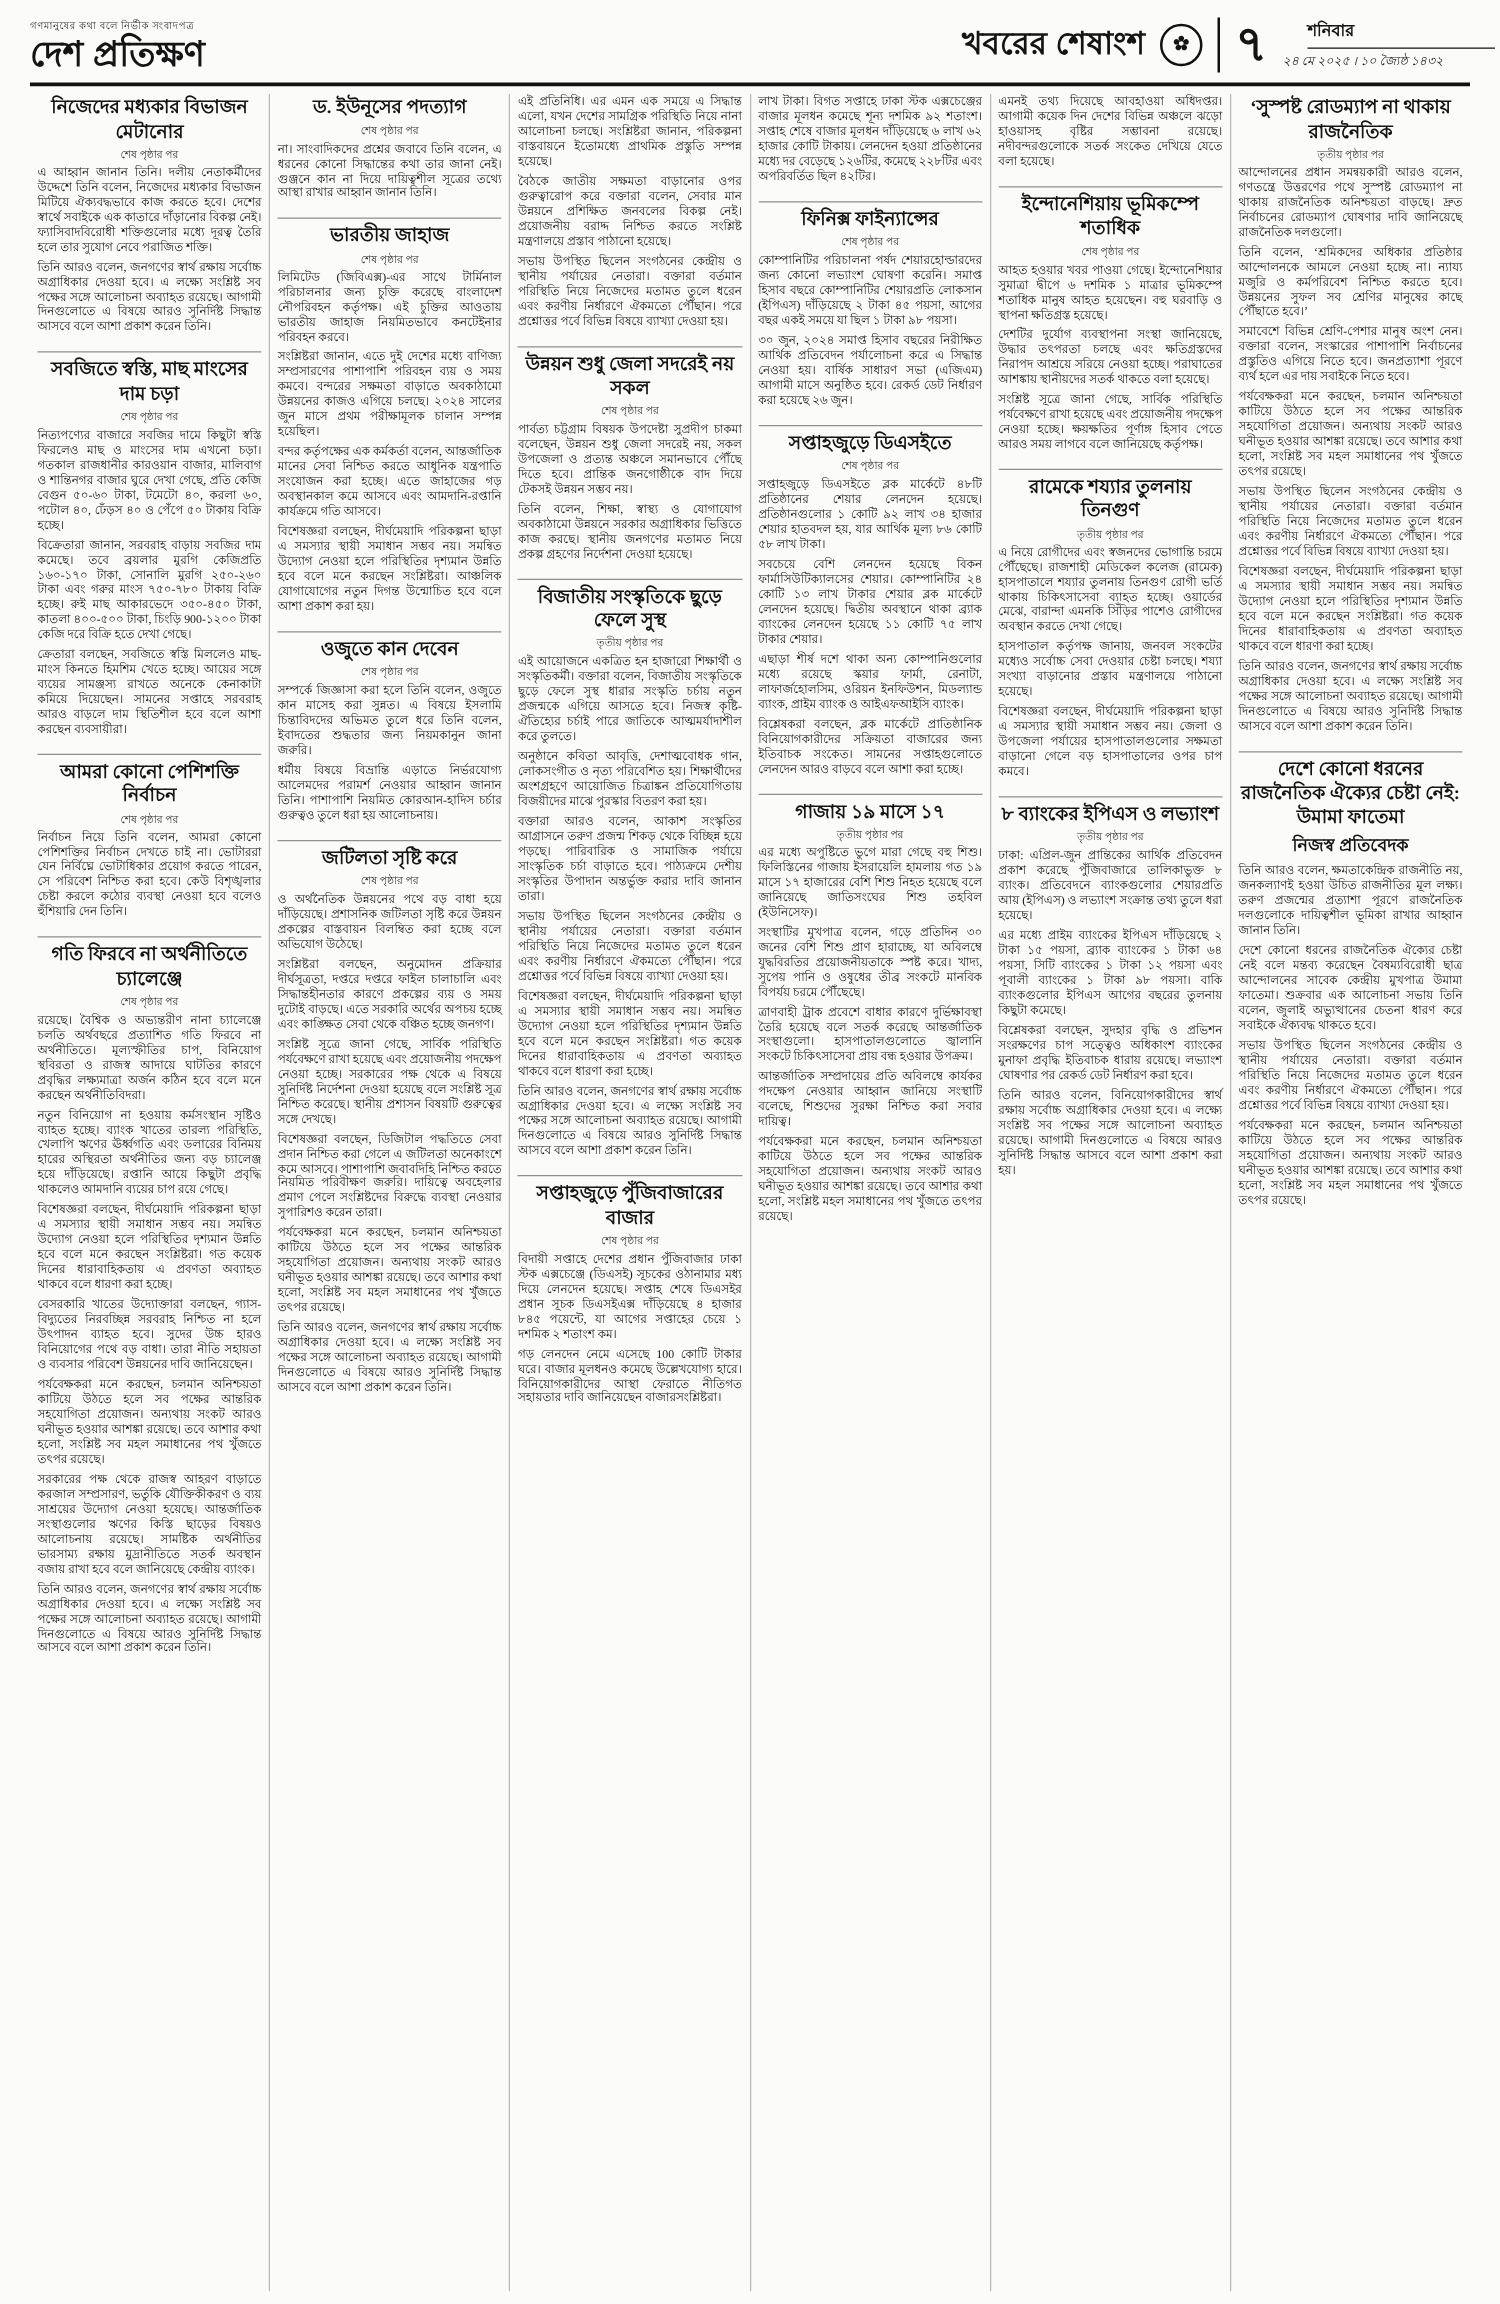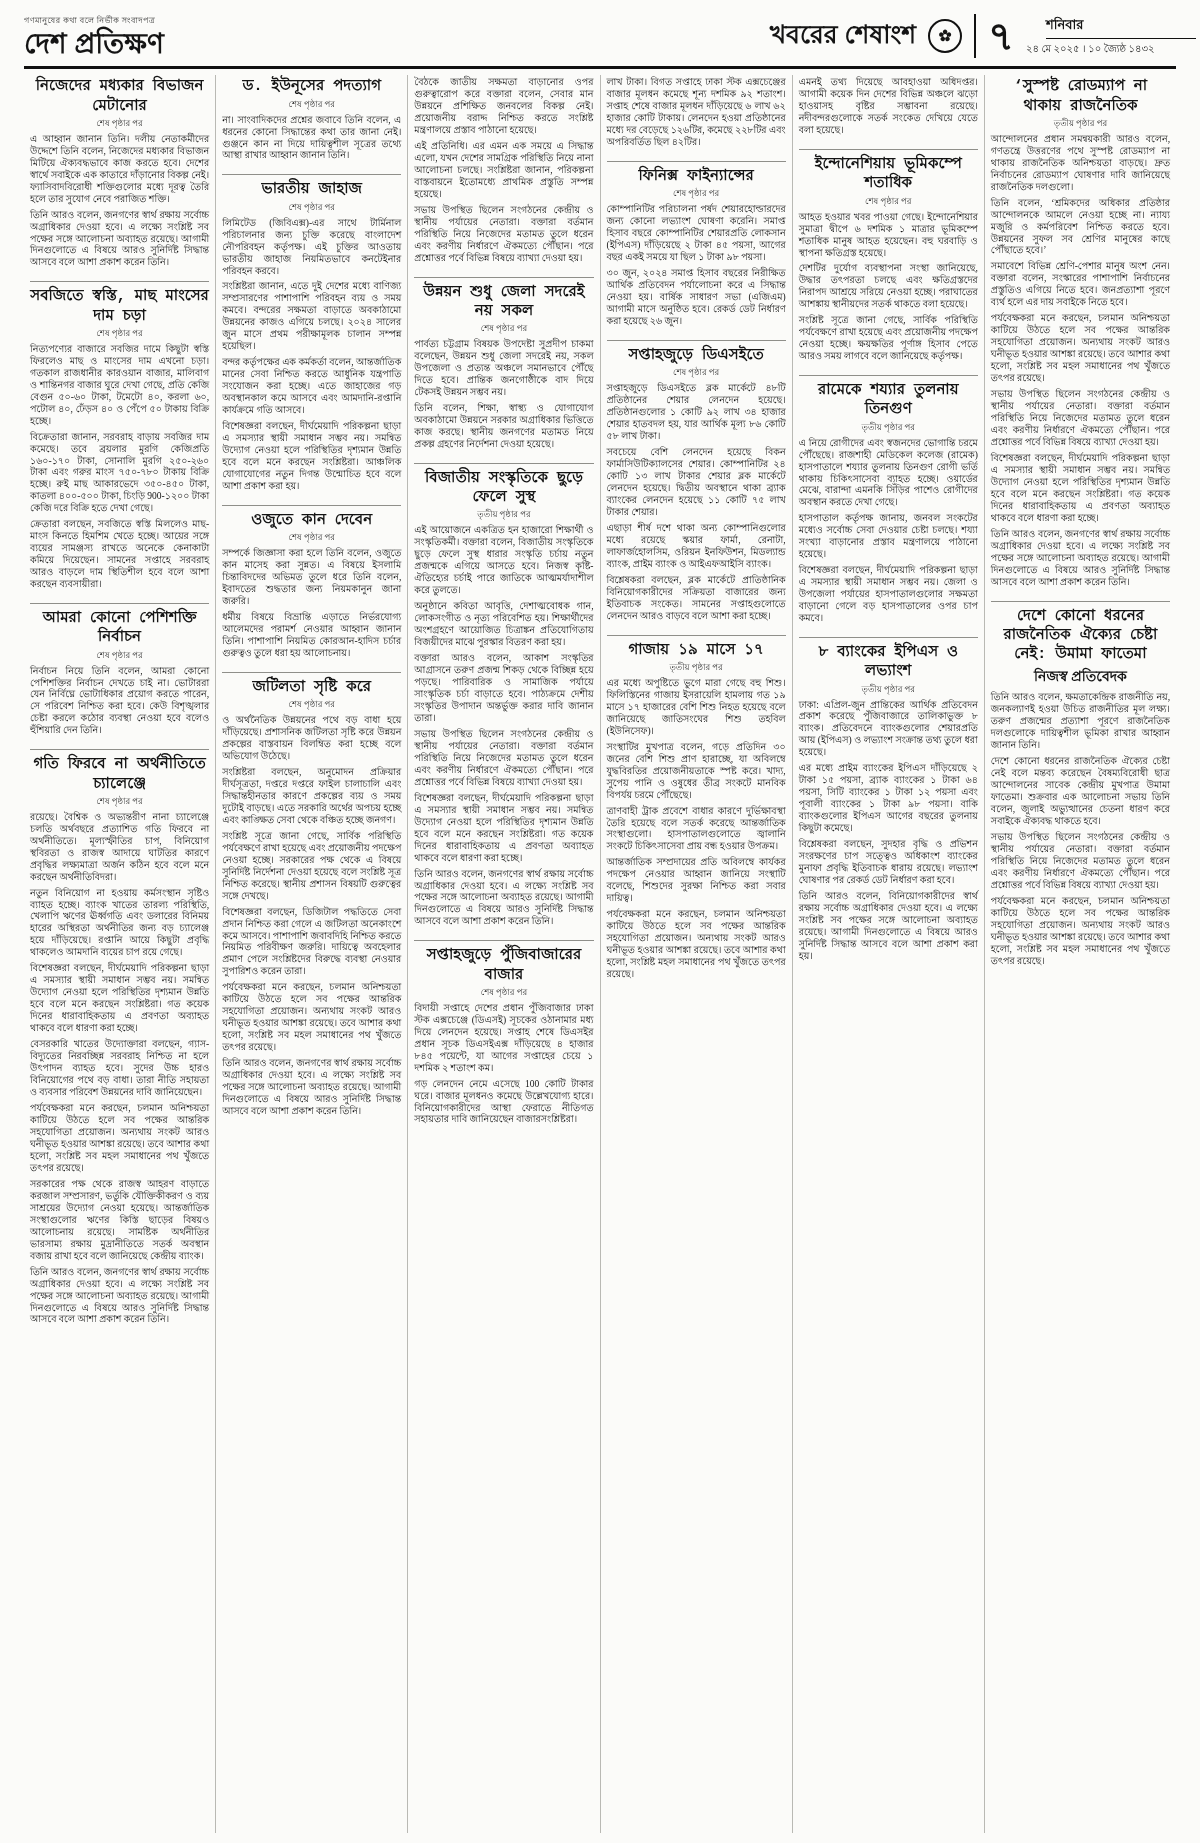--- a/index.html
+++ b/index.html
@@ -14,31 +14,31 @@
   .mast-left{display:flex;flex-direction:column;gap:2px;}
   .tagline{font-size:8px;color:#333;letter-spacing:.5px;}
   .masthead{font-size:28px;font-weight:800;line-height:1.05;font-family:"Liberation Sans","DejaVu Sans",sans-serif;}
   .mast-right{display:flex;align-items:center;gap:12px;}
   .section-title{font-size:25px;font-weight:800;font-family:"Liberation Sans","DejaVu Sans",sans-serif;}
   .section-logo{width:30px;height:30px;border:2px solid #111;border-radius:50%;display:flex;align-items:center;justify-content:center;font-size:16px;line-height:1;}
   .vrule{width:2px;height:44px;background:#111;}
   .page-no{font-size:40px;font-weight:800;line-height:1;font-family:"Liberation Sans","DejaVu Sans",sans-serif;}
   .date-block{display:flex;flex-direction:column;align-items:flex-start;min-width:150px;}
   .date-day{font-size:13px;font-weight:700;border-bottom:1px solid #111;width:100%;padding-bottom:2px;margin-bottom:2px;font-family:"Liberation Sans","DejaVu Sans",sans-serif;margin-left:20px;}
-  .date-line{font-size:10px;color:#222;}
+  .date-line{font-size:10px;color:#222;font-style:italic;}
   .header-rule{height:3px;background:#111;margin:2px 0 0 0;}
   
   .cols{flex:1;display:flex;margin-top:6px;overflow:hidden;}
   .column{flex:1 1 0;min-width:0;padding:0 6px;overflow:hidden;}
   .column + .column{border-left:1px solid #b9b9b4;}
   article{padding:2px 0 6px 0;}
   article + article{border-top:1px solid #8f8f8a;margin-top:2px;padding-top:5px;}
   .headline{
     font-size:15px;font-weight:800;text-align:center;line-height:1.28;margin:0 0 1px 0;
-    font-family:Liberation Mono, monospace;
+    font-family:Liberation Serif, serif;
   }
   .cont{font-size:8.5px;text-align:center;color:#333;margin:0 0 3px 0;}
   .byline{font-size:14px;font-weight:700;text-align:center;margin:0 0 3px 0;font-family:"Liberation Sans","DejaVu Sans",sans-serif;}
   .para{
     font-size:9.5px;line-height:1.26;text-align:justify;margin:0 0 4px 0;
     overflow-wrap:break-word;
   }
 </style>
 </head>
 <body>
@@ -123,22 +123,22 @@
           <p class="para">ও অর্থনৈতিক উন্নয়নের পথে বড় বাধা হয়ে দাঁড়িয়েছে। প্রশাসনিক জটিলতা সৃষ্টি করে উন্নয়ন প্রকল্পের বাস্তবায়ন বিলম্বিত করা হচ্ছে বলে অভিযোগ উঠেছে।</p>
           <p class="para">সংশ্লিষ্টরা বলছেন, অনুমোদন প্রক্রিয়ার দীর্ঘসূত্রতা, দপ্তরে দপ্তরে ফাইল চালাচালি এবং সিদ্ধান্তহীনতার কারণে প্রকল্পের ব্যয় ও সময় দুটোই বাড়ছে। এতে সরকারি অর্থের অপচয় হচ্ছে এবং কাঙ্ক্ষিত সেবা থেকে বঞ্চিত হচ্ছে জনগণ।</p>
           <p class="para">সংশ্লিষ্ট সূত্রে জানা গেছে, সার্বিক পরিস্থিতি পর্যবেক্ষণে রাখা হয়েছে এবং প্রয়োজনীয় পদক্ষেপ নেওয়া হচ্ছে। সরকারের পক্ষ থেকে এ বিষয়ে সুনির্দিষ্ট নির্দেশনা দেওয়া হয়েছে বলে সংশ্লিষ্ট সূত্র নিশ্চিত করেছে। স্থানীয় প্রশাসন বিষয়টি গুরুত্বের সঙ্গে দেখছে।</p>
           <p class="para">বিশেষজ্ঞরা বলছেন, ডিজিটাল পদ্ধতিতে সেবা প্রদান নিশ্চিত করা গেলে এ জটিলতা অনেকাংশে কমে আসবে। পাশাপাশি জবাবদিহি নিশ্চিত করতে নিয়মিত পরিবীক্ষণ জরুরি। দায়িত্বে অবহেলার প্রমাণ পেলে সংশ্লিষ্টদের বিরুদ্ধে ব্যবস্থা নেওয়ার সুপারিশও করেন তারা।</p>
           <p class="para">পর্যবেক্ষকরা মনে করছেন, চলমান অনিশ্চয়তা কাটিয়ে উঠতে হলে সব পক্ষের আন্তরিক সহযোগিতা প্রয়োজন। অন্যথায় সংকট আরও ঘনীভূত হওয়ার আশঙ্কা রয়েছে। তবে আশার কথা হলো, সংশ্লিষ্ট সব মহল সমাধানের পথ খুঁজতে তৎপর রয়েছে।</p>
           <p class="para">তিনি আরও বলেন, জনগণের স্বার্থ রক্ষায় সর্বোচ্চ অগ্রাধিকার দেওয়া হবে। এ লক্ষ্যে সংশ্লিষ্ট সব পক্ষের সঙ্গে আলোচনা অব্যাহত রয়েছে। আগামী দিনগুলোতে এ বিষয়ে আরও সুনির্দিষ্ট সিদ্ধান্ত আসবে বলে আশা প্রকাশ করেন তিনি।</p>
         </article>
       </div>
       <div class="column">
         <article class="article">
+          <p class="para">এই প্রতিনিধি। এর এমন এক সময়ে এ সিদ্ধান্ত এলো, যখন দেশের সামগ্রিক পরিস্থিতি নিয়ে নানা আলোচনা চলছে। সংশ্লিষ্টরা জানান, পরিকল্পনা বাস্তবায়নে ইতোমধ্যে প্রাথমিক প্রস্তুতি সম্পন্ন হয়েছে।</p>
           <p class="para">বৈঠকে জাতীয় সক্ষমতা বাড়ানোর ওপর গুরুত্বারোপ করে বক্তারা বলেন, সেবার মান উন্নয়নে প্রশিক্ষিত জনবলের বিকল্প নেই। প্রয়োজনীয় বরাদ্দ নিশ্চিত করতে সংশ্লিষ্ট মন্ত্রণালয়ে প্রস্তাব পাঠানো হয়েছে।</p>
-          <p class="para">এই প্রতিনিধি। এর এমন এক সময়ে এ সিদ্ধান্ত এলো, যখন দেশের সামগ্রিক পরিস্থিতি নিয়ে নানা আলোচনা চলছে। সংশ্লিষ্টরা জানান, পরিকল্পনা বাস্তবায়নে ইতোমধ্যে প্রাথমিক প্রস্তুতি সম্পন্ন হয়েছে।</p>
           <p class="para">সভায় উপস্থিত ছিলেন সংগঠনের কেন্দ্রীয় ও স্থানীয় পর্যায়ের নেতারা। বক্তারা বর্তমান পরিস্থিতি নিয়ে নিজেদের মতামত তুলে ধরেন এবং করণীয় নির্ধারণে ঐকমত্যে পৌঁছান। পরে প্রশ্নোত্তর পর্বে বিভিন্ন বিষয়ে ব্যাখ্যা দেওয়া হয়।</p>
         </article>
         <article class="article">
           <h2 class="headline">উন্নয়ন শুধু জেলা সদরেই নয় সকল</h2>
           <div class="cont">শেষ পৃষ্ঠার পর</div>
           <p class="para">পার্বত্য চট্টগ্রাম বিষয়ক উপদেষ্টা সুপ্রদীপ চাকমা বলেছেন, উন্নয়ন শুধু জেলা সদরেই নয়, সকল উপজেলা ও প্রত্যন্ত অঞ্চলে সমানভাবে পৌঁছে দিতে হবে। প্রান্তিক জনগোষ্ঠীকে বাদ দিয়ে টেকসই উন্নয়ন সম্ভব নয়।</p>
           <p class="para">তিনি বলেন, শিক্ষা, স্বাস্থ্য ও যোগাযোগ অবকাঠামো উন্নয়নে সরকার অগ্রাধিকার ভিত্তিতে কাজ করছে। স্থানীয় জনগণের মতামত নিয়ে প্রকল্প গ্রহণের নির্দেশনা দেওয়া হয়েছে।</p>
         </article>
         <article class="article">
           <h2 class="headline">বিজাতীয় সংস্কৃতিকে ছুড়ে ফেলে সুস্থ</h2>

